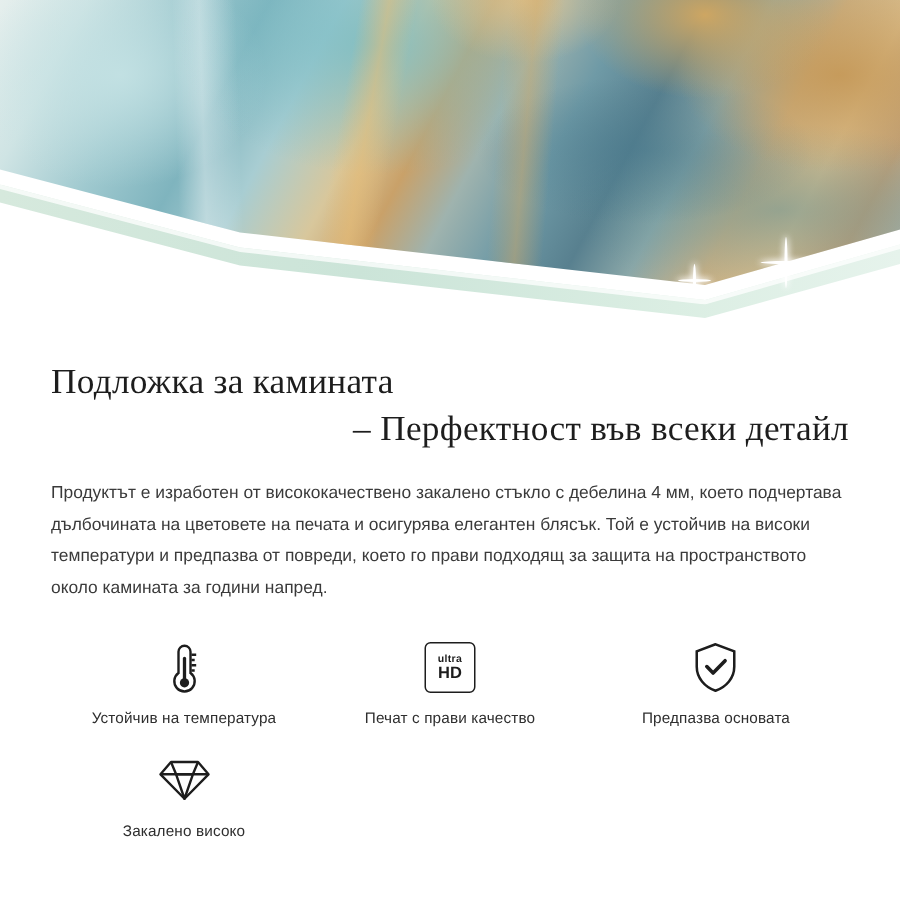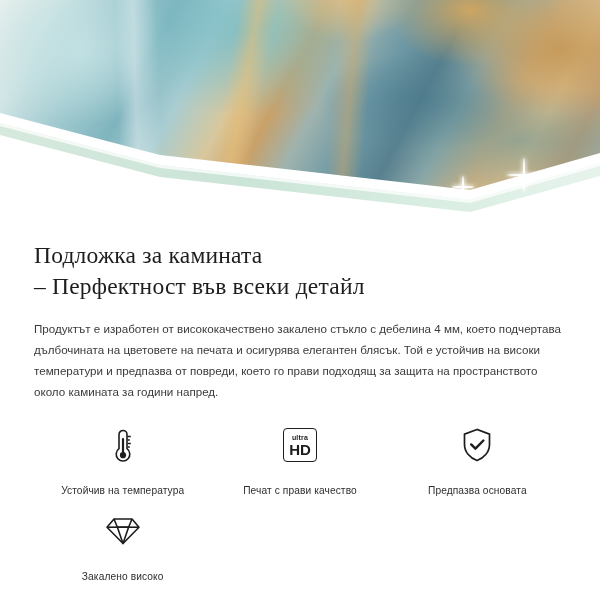--- a/index.html
+++ b/index.html
@@ -119,21 +119,21 @@
   .headline {
     margin: 0;
     padding-top: 18px;
     font-family: "Liberation Serif", serif;
     font-size: 23.5px;
     line-height: 31px;
     color: #1d1d1d;
     font-weight: 400;
     letter-spacing: 0.2px;
   }
-  .headline .l2 { display: block; }
+  .headline .l2 { display: block; text-align: right; }
   .body-copy {
     margin: 16px 0 0 0;
     font-size: 11.6px;
     line-height: 21px;
     color: #3a3a3a;
     max-width: 532px;
   }
 
   
   .features {
@@ -150,21 +150,21 @@
     align-items: center;
     justify-content: flex-start;
   }
   .feature-icon {
     height: 46px;
     display: flex;
     align-items: center;
     justify-content: center;
   }
   .feature-label {
-    margin-top: 17px;
+    margin-top: 6px;
     font-size: 10.2px;
     color: #2e2e2e;
     text-align: center;
     letter-spacing: 0.1px;
   }
   .hd-badge {
     width: 32px;
     height: 32px;
     border: 1.6px solid #1d1d1d;
     border-radius: 4px;
@@ -174,21 +174,21 @@
     justify-content: center;
     line-height: 1;
   }
   .hd-badge .u {
     font-size: 7px;
     font-weight: 700;
     color: #1d1d1d;
     letter-spacing: 0.2px;
   }
   .hd-badge .hd {
-    font-size: 15px;
+    font-size: 11px;
     font-weight: 700;
     color: #1d1d1d;
     margin-top: 1px;
   }
 </style>
 </head>
 <body>
 
 <div class="page">
 

